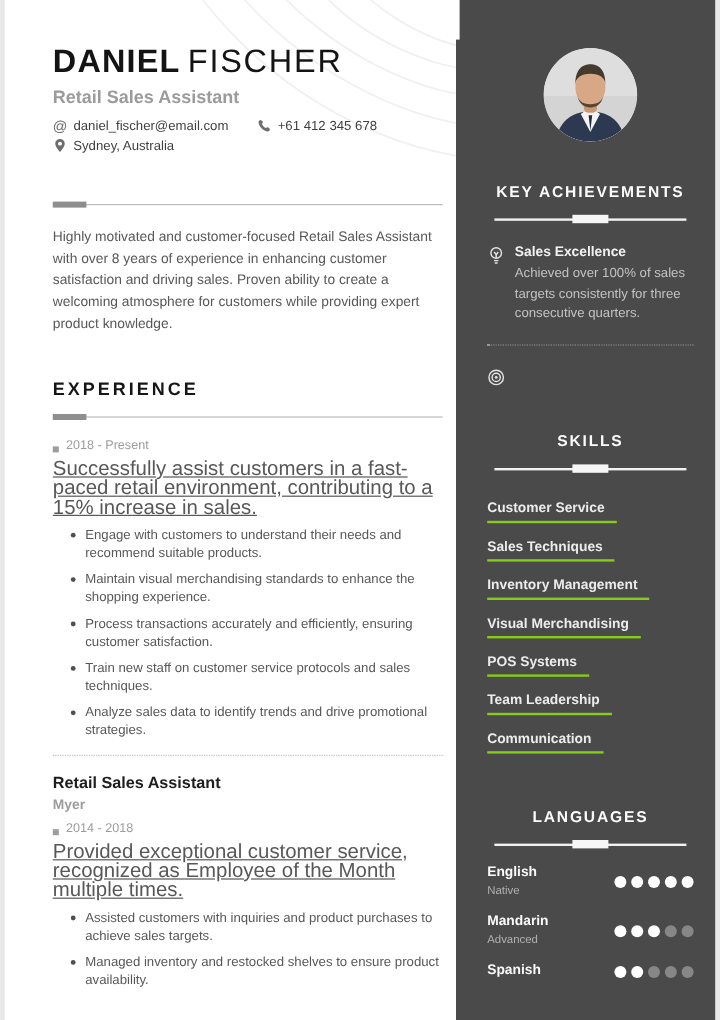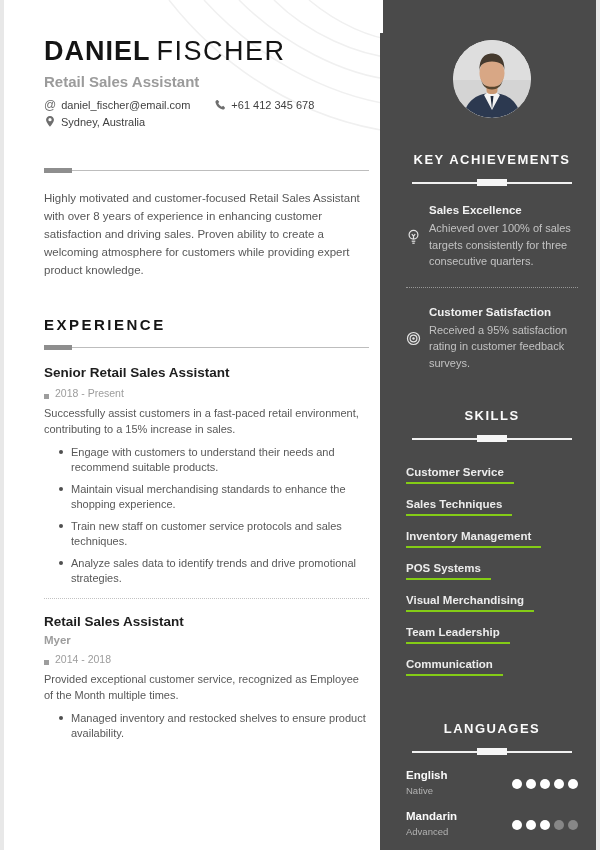--- a/index.html
+++ b/index.html
@@ -33,21 +33,21 @@
   .rule::before { content:""; position:absolute; left:0; right:0; top:2px; height:1px; background:#bdbdbd; }
   .rule .marker { position:absolute; left:0; top:0; width:28px; height:5px; background:#8e8e8e; }
 
   .summary-text { margin-top:16px; width:325px; font-size:11.5px; line-height:18px; color:#585858; }
 
   .job { margin-top:15px; width:325px; }
   .job-title { font-size:13.5px; font-weight:700; color:#1e1e1e; }
   .job-company { margin-top:5px; font-size:11.5px; font-weight:700; color:#9d9d9d; }
   .job-date { margin-top:7px; display:flex; align-items:flex-end; gap:6px; font-size:10.5px; color:#9d9d9d; }
   .sq { width:5px; height:5px; background:#9d9d9d; flex:0 0 auto; }
-  .job-desc { margin-top:6px; font-size:11px; line-height:16px; color:#585858; }
+  .job-desc { margin-top:6px; font-size:17px; line-height:16px; color:#585858;text-decoration:underline; }
   .bullets { margin-top:8px; padding-left:27px; list-style:none; }
   .bullets li { position:relative; font-size:11px; line-height:14.5px; color:#585858; margin-bottom:8px; }
   .bullets li::before { content:""; position:absolute; left:-12px; top:5px; width:4px; height:4px;
                         border-radius:50%; background:#4f4f4f; }
   .job-divider { width:325px; border-top:1px dotted #c2c2c2; margin:13px 0 0; }
 
   
   .sidebar { position:absolute; left:376px; top:0; width:224px; height:850px;
              background:#4a4a4a; padding:0 26px; }
   .sidebar-notch { position:absolute; left:0; top:0; width:3px; height:33px; background:#ffffff; }
@@ -56,21 +56,21 @@
            background:linear-gradient(180deg,#dedede,#bdbdbd); }
   .photo svg { display:block; }
 
   .side-title { margin-top:34px; text-align:center; font-size:13px; font-weight:800;
                 letter-spacing:1.5px; color:#fbfbfb; white-space:nowrap; }
   .side-rule { position:relative; height:7px; margin:12px auto 0; width:160px; }
   .side-rule::before { content:""; position:absolute; left:0; right:0; top:3px; height:2px; background:#f1f1f1; }
   .side-rule .marker { position:absolute; left:50%; transform:translateX(-50%); top:0;
                        width:30px; height:7px; background:#f6f6f6; }
 
-  .ach { display:flex; gap:8px; margin-top:18px;align-items:center; }
+  .ach { display:flex; gap:8px; margin-top:18px; }
   .ach-icon { flex:0 0 auto; margin-top:1px; }
   .ach-title { font-size:11.5px; font-weight:700; color:#f1f1f1; }
   .ach-text { margin-top:4px; font-size:11px; line-height:16.5px; color:#c2c2c2; }
   .side-divider { border-top:1px dotted #979797; margin-top:17px; }
 
   .skills-list { margin-top:20px; }
   .skill { display:block; margin-bottom:10px; }
   .skill span { display:inline-block; font-size:11.5px; font-weight:700; color:#ececec;
                 padding:0 10px 4px 0; border-bottom:2px solid #84cc16; }
 
@@ -131,45 +131,46 @@
       <p class="summary-text">Highly motivated and customer-focused Retail Sales Assistant with over 8 years of experience in enhancing customer satisfaction and driving sales. Proven ability to create a welcoming atmosphere for customers while providing expert product knowledge.</p>
     </div>
 
     <div class="section" style="margin-top:37px;">
       <div class="section-title">EXPERIENCE</div>
       <div class="rule">
           <span class="marker"></span>
         </div>
 
       <div class="job">
-        <div class="job-title">Senior Retail Sales Assistant</div>
         <div class="job-date">
           <span class="sq"></span>
           <span>2018 - Present</span>
         </div>
         <div class="job-desc">Successfully assist customers in a fast-paced retail environment, contributing to a 15% increase in sales.</div>
         <ul class="bullets">
           <li>Engage with customers to understand their needs and recommend suitable products.</li>
           <li>Maintain visual merchandising standards to enhance the shopping experience.</li>
+          <li>Process transactions accurately and efficiently, ensuring customer satisfaction.</li>
           <li>Train new staff on customer service protocols and sales techniques.</li>
           <li>Analyze sales data to identify trends and drive promotional strategies.</li>
         </ul>
       </div>
 
       <div class="job-divider"></div>
 
       <div class="job">
         <div class="job-title">Retail Sales Assistant</div>
         <div class="job-company">Myer</div>
         <div class="job-date">
           <span class="sq"></span>
           <span>2014 - 2018</span>
         </div>
         <div class="job-desc">Provided exceptional customer service, recognized as Employee of the Month multiple times.</div>
         <ul class="bullets">
+          <li>Assisted customers with inquiries and product purchases to achieve sales targets.</li>
           <li>Managed inventory and restocked shelves to ensure product availability.</li>
 
         </ul>
       </div>
     </div>
   </div>
 
   <div class="sidebar">
     <span class="sidebar-notch"></span>
 
@@ -218,37 +219,33 @@
     <div class="side-divider"></div>
 
     <div class="ach">
       <svg class="ach-icon" width="15" height="16" viewBox="0 0 15 16">
         <g fill="none" stroke="#e3e3e3" stroke-width="1.2">
           <circle cx="7.5" cy="7.5" r="6"></circle>
           <circle cx="7.5" cy="7.5" r="3.4"></circle>
         </g>
         <circle cx="7.5" cy="7.5" r="1.2" fill="#e3e3e3"></circle>
       </svg>
-      <div class="ach-body">
-        <div class="ach-title">Customer Satisfaction</div>
-        <div class="ach-text">Received a 95% satisfaction rating in customer feedback surveys.</div>
-      </div>
     </div>
 
     <div class="skills-block">
       <div class="side-title">SKILLS</div>
       <div class="side-rule">
           <span class="marker"></span>
         </div>
       <div class="skills-list">
         <span class="skill"><span>Customer Service</span></span>
         <span class="skill"><span>Sales Techniques</span></span>
         <span class="skill"><span>Inventory Management</span></span>
+        <span class="skill"><span>Visual Merchandising</span></span>
         <span class="skill"><span>POS Systems</span></span>
-        <span class="skill"><span>Visual Merchandising</span></span>
         <span class="skill"><span>Team Leadership</span></span>
         <span class="skill"><span>Communication</span></span>
       </div>
     </div>
 
     <div class="langs-block">
       <div class="side-title">LANGUAGES</div>
       <div class="side-rule">
           <span class="marker"></span>
         </div>

